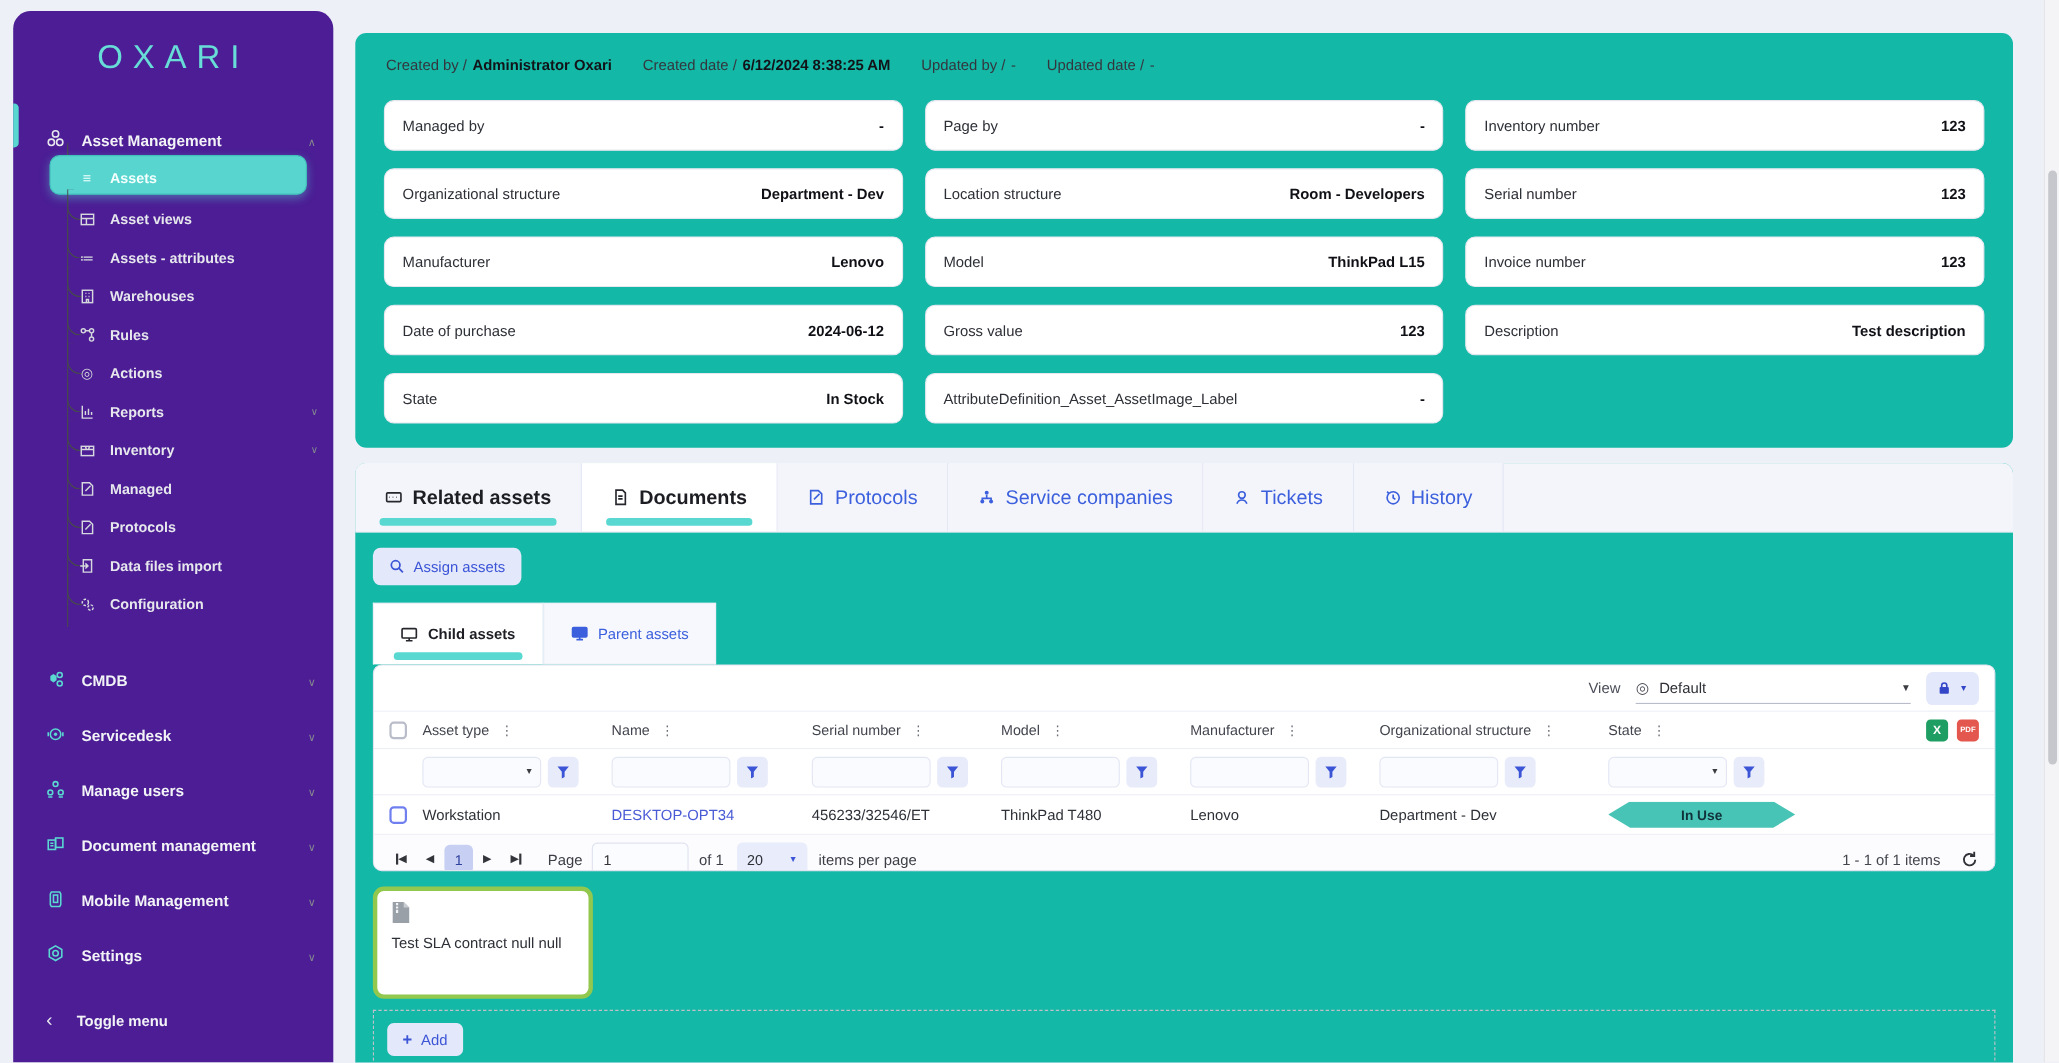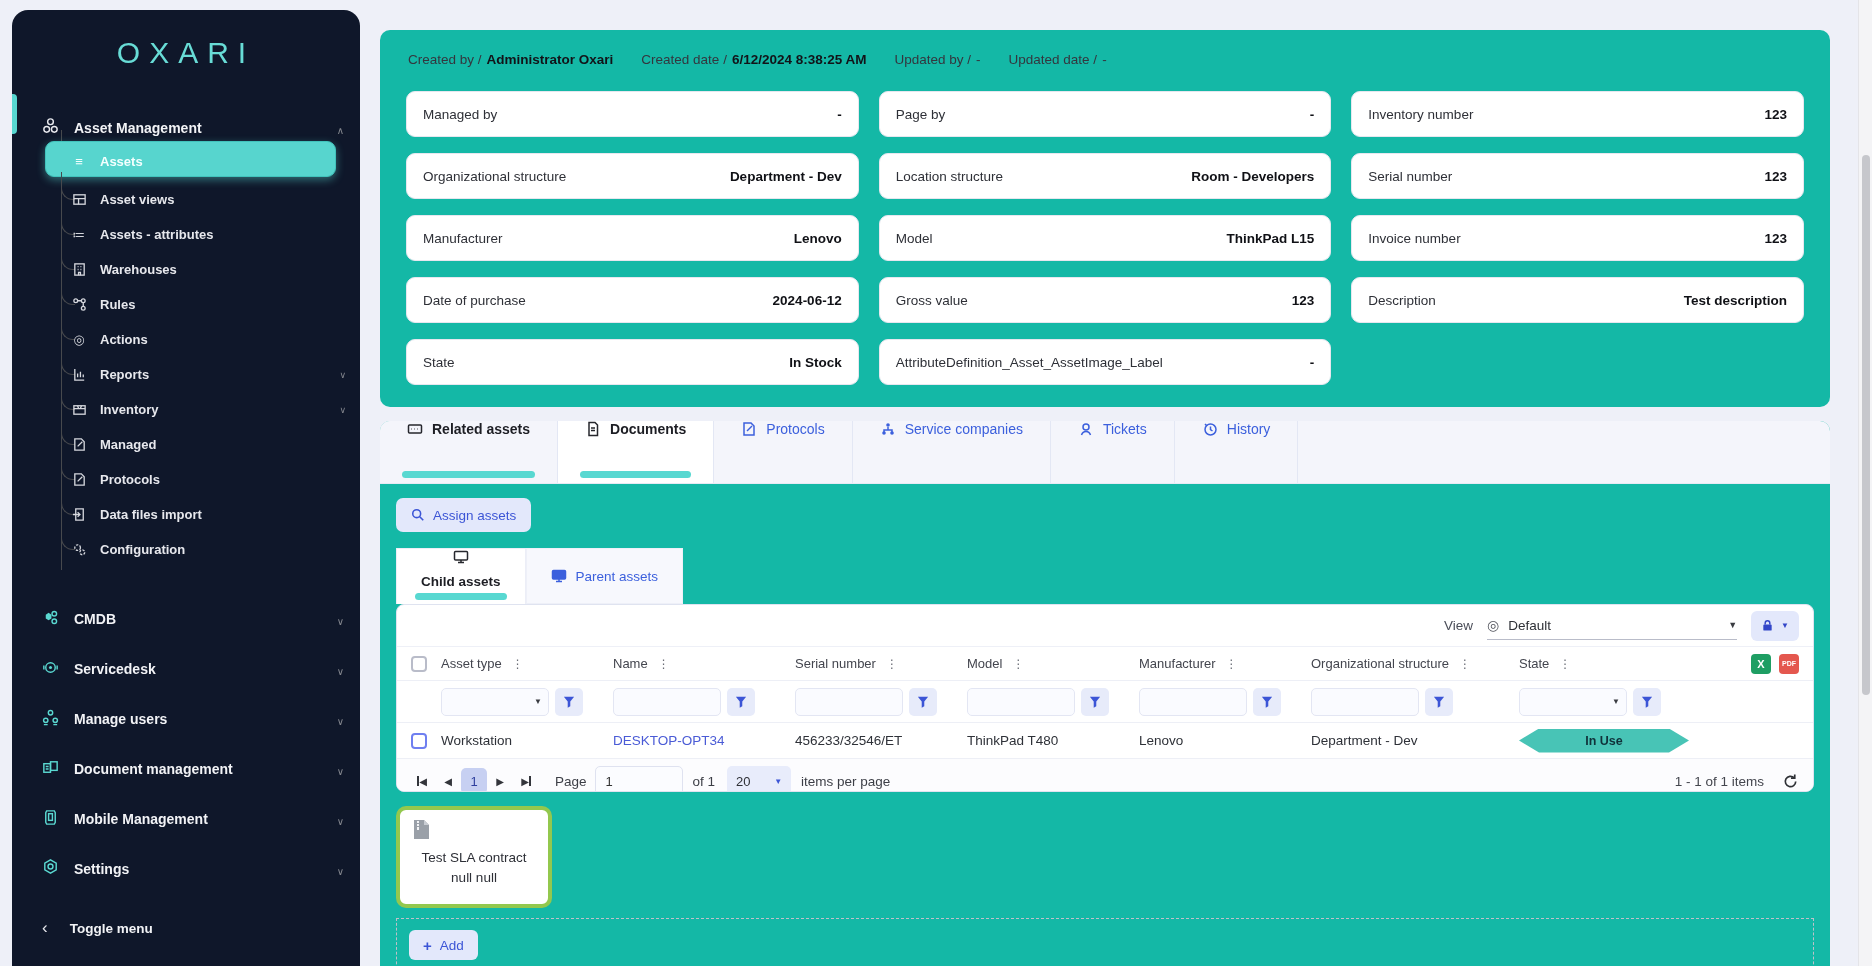--- a/index.html
+++ b/index.html
@@ -1,21 +1,21 @@
 <!DOCTYPE html>
 <html><head>
 <meta charset="utf-8">
 <style>
   * { margin:0; padding:0; box-sizing:border-box; }
   html,body { width:1872px; height:966px; overflow:hidden; }
   body { background:#eef0f8; font-family:"Liberation Sans","DejaVu Sans",sans-serif; color:#1c1d22; }
   .app { display:flex; width:1872px; height:966px; position:relative; }
 
   
-  .sidebar { width:348px; margin:10px 0 0 12px; background:#0f172a; border-radius:16px 16px 0 0; position:relative; flex:0 0 auto; }
+  .sidebar { width:291px; margin:10px 0 0 12px; background:#4c1d95; border-radius:16px 16px 0 0; position:relative; flex:0 0 auto; }
   .logo { text-align:center; padding:26px 0 22px; color:#68dcd6; font-size:30px; letter-spacing:9px; font-weight:400; }
   .nav-parent { display:flex; align-items:flex-end; height:44px; padding:0 16px 0 26px; position:relative; cursor:pointer; }
   .nav-parent .accent { position:absolute; left:0; top:2px; bottom:2px; width:5px; background:#57d7d0; border-radius:0 4px 4px 0; }
   .nav-parent .nicon { width:24px; display:flex; justify-content:center; color:#e8e9ee; }
   .nav-parent .nlabel { margin-left:12px; font-size:14px; font-weight:700; color:#f2f3f6; }
   .nav-parent .chev { margin-left:auto; color:#85888f; font-size:10px; }
   .mod .nicon { color:#5ad8d1; }
   .mod { height:50px; }
   .submenu { position:relative; padding:4px 0 10px; }
   .tree-line { position:absolute; left:49px; top:-4px; height:438px; border-left:1px solid #47494d; }
@@ -40,33 +40,33 @@
   .top-card { margin-top:30px; padding:18px 26px 22px; }
   .meta-row { display:flex; align-items:center; gap:28px; font-size:13.5px; color:#34363e; padding:4px 2px 2px; }
   .meta-row b { color:#121318; margin-left:5px; }
   .fields-grid { display:grid; grid-template-columns:repeat(3,1fr); column-gap:20px; row-gap:16px; margin-top:22px; }
   .field { display:flex; align-items:center; justify-content:space-between; height:46px; border:1px solid #e6e7ef; border-radius:9px; padding:0 16px; background:#fff; }
   .field .flabel { font-size:13.5px; color:#2e3037; }
   .field .fvalue { font-size:13.5px; font-weight:700; color:#101116; white-space:nowrap; }
 
   .tabs-card { margin-top:14px; border-radius:10px 10px 0 0; height:553px; display:flex; flex-direction:column; overflow:hidden; }
   .tabbar { display:flex; background:#f4f5fb; border-bottom:1px solid #e7eaf5; }
-  .tab { display:flex; gap:9px; height:62px; padding:0 27px; border-right:1px solid #e3e7f4; font-size:14px; color:#3c60dd; position:relative; cursor:pointer; background:#f4f5fb; white-space:nowrap; }
+  .tab { display:flex; align-items:center; gap:9px; height:62px; padding:0 27px; border-right:1px solid #e3e7f4; font-size:18px; color:#3c60dd; position:relative; cursor:pointer; background:#f4f5fb; white-space:nowrap; }
   .tab.dark { color:#1d1e24; font-weight:600; }
   .tab.active { background:#fff; }
   .tab.underlined::after { content:""; position:absolute; left:22px; right:22px; bottom:5px; height:7px; border-radius:4px; background:#58d8d1; }
   .bi { width:16px; height:16px; stroke:#3c60dd; fill:none; stroke-width:1.5; }
   .di { width:16px; height:16px; stroke:#26272d; fill:none; stroke-width:1.5; }
 
   .assign-row { padding:14px 16px 8px; }
   .assign-btn { display:inline-flex; align-items:center; gap:8px; height:34px; padding:0 15px; background:#e3e8fb; color:#3c55d6; border:none; border-radius:7px; font-size:13.5px; font-family:inherit; cursor:pointer; }
 
   .subtabs { display:flex; margin:8px 0 0 16px; }
   .subtab { display:flex; align-items:center; gap:9px; height:56px; padding:0 24px; font-size:13.5px; position:relative; cursor:pointer; }
-  .subtab.active { background:#fff; border:1px solid #eceef7; border-bottom:none; color:#1d1e24; font-weight:600;flex-direction:column; }
+  .subtab.active { background:#fff; border:1px solid #eceef7; border-bottom:none; color:#1d1e24; font-weight:600; }
   .subtab.active::after { content:""; position:absolute; left:18px; right:18px; bottom:4px; height:7px; border-radius:4px; background:#58d8d1; }
   .subtab.idle { background:#f7f8fd; border:1px solid #eef0f8; color:#3c60dd; }
 
   .grid-card { margin:0 16px; border:1px solid #dfe3f0; border-radius:8px; background:#fff; overflow:hidden; }
   .view-row { display:flex; align-items:center; justify-content:flex-end; height:42px; padding:0 14px; gap:14px; border-bottom:1px solid #eef0f7; }
   .view-label { font-size:13.5px; color:#4a4d58; }
   .view-dd { display:flex; align-items:center; width:250px; height:28px; border-bottom:1px solid #b9bcc9; gap:9px; font-size:13.5px; color:#2e3036; cursor:pointer; }
   .view-dd .eye { color:#55575f; font-size:14px; }
   .view-dd .caret { margin-left:auto; font-size:9px; color:#3a3c42; }
   .lock-btn { display:flex; align-items:center; gap:7px; height:30px; padding:0 10px; background:#e3e8fb; border:none; border-radius:6px; cursor:pointer; }
@@ -100,21 +100,21 @@
   .page-input { width:88px; height:30px; border:1px solid #dfe2f0; background:#fbfcff; border-radius:5px; padding:0 10px; font-size:13px; font-family:inherit; color:#333; }
   .of-label { margin:0 12px 0 10px; }
   .size-dd { display:flex; align-items:center; width:64px; height:30px; background:#e8ecfb; border-radius:5px; padding:0 9px; gap:0; cursor:pointer; color:#2e3036; font-size:13px; }
   .size-dd .caret { margin-left:auto; font-size:8px; color:#3c55d6; }
   .per-label { margin-left:10px; }
   .pag-right { margin-left:auto; display:flex; align-items:center; gap:18px; color:#44464e; }
   .refresh { width:17px; height:17px; stroke:#2f3136; fill:none; stroke-width:1.8; cursor:pointer; }
   .xicon { width:20px; height:20px; background:#1e9e63; border-radius:4px; color:#fff; font-size:11px; font-weight:700; display:flex; align-items:center; justify-content:center; cursor:pointer; }
   .picon { width:20px; height:20px; background:#e4574e; border-radius:4px; color:#fff; font-size:7px; font-weight:700; display:flex; align-items:center; justify-content:center; cursor:pointer; }
 
-  .doc-tile { width:156px; min-height:102px; margin:14px 0 0 16px; background:#fff; border:4px solid #93c84e; border-radius:10px; padding:9px 13px; cursor:pointer;text-align:center; }
+  .doc-tile { width:200px; min-height:102px; margin:14px 0 0 16px; background:#fff; border:4px solid #93c84e; border-radius:10px; padding:9px 13px; cursor:pointer; }
   .doc-tile .zicon { display:block; margin-bottom:8px; }
   .doc-tile .dtitle { font-size:13.5px; color:#2d2f36; line-height:1.45; }
   .dashed-box { margin:10px 16px 0; border:1.5px dashed #bfc0c9; min-height:56px; padding:11px 12px; }
   .add-btn { display:inline-flex; align-items:center; gap:8px; height:30px; padding:0 14px; background:#e3e8fb; color:#3c55d6; border:none; border-radius:6px; font-size:13.5px; font-family:inherit; cursor:pointer; }
   .add-btn .plus { font-size:15px; font-weight:700; }
 
   .scrollbar { position:absolute; right:0; top:0; bottom:0; width:14px; background:#f4f4f6; border-left:1px solid #e4e4e8; }
   .scroll-thumb { position:absolute; left:3px; width:8px; top:155px; height:540px; background:#c6c7cc; border-radius:5px; cursor:pointer; }
 </style>
 </head>

